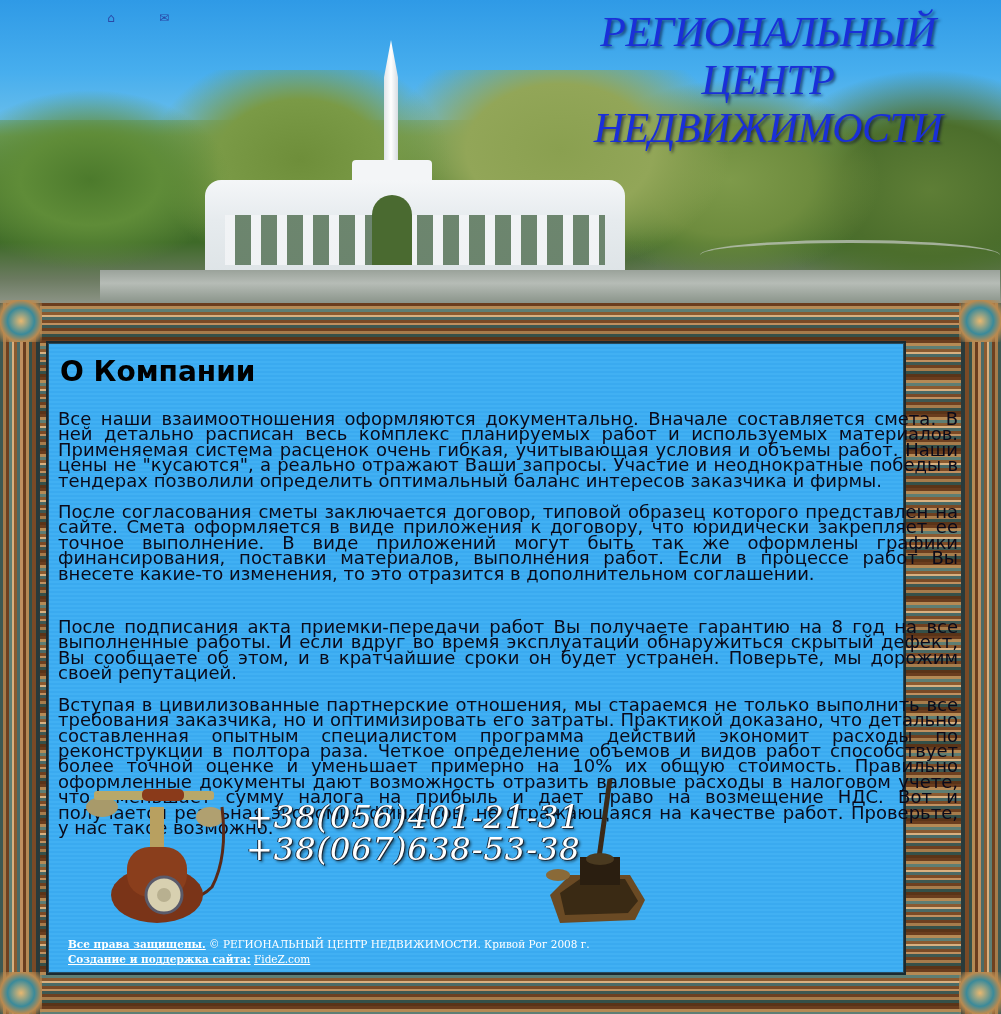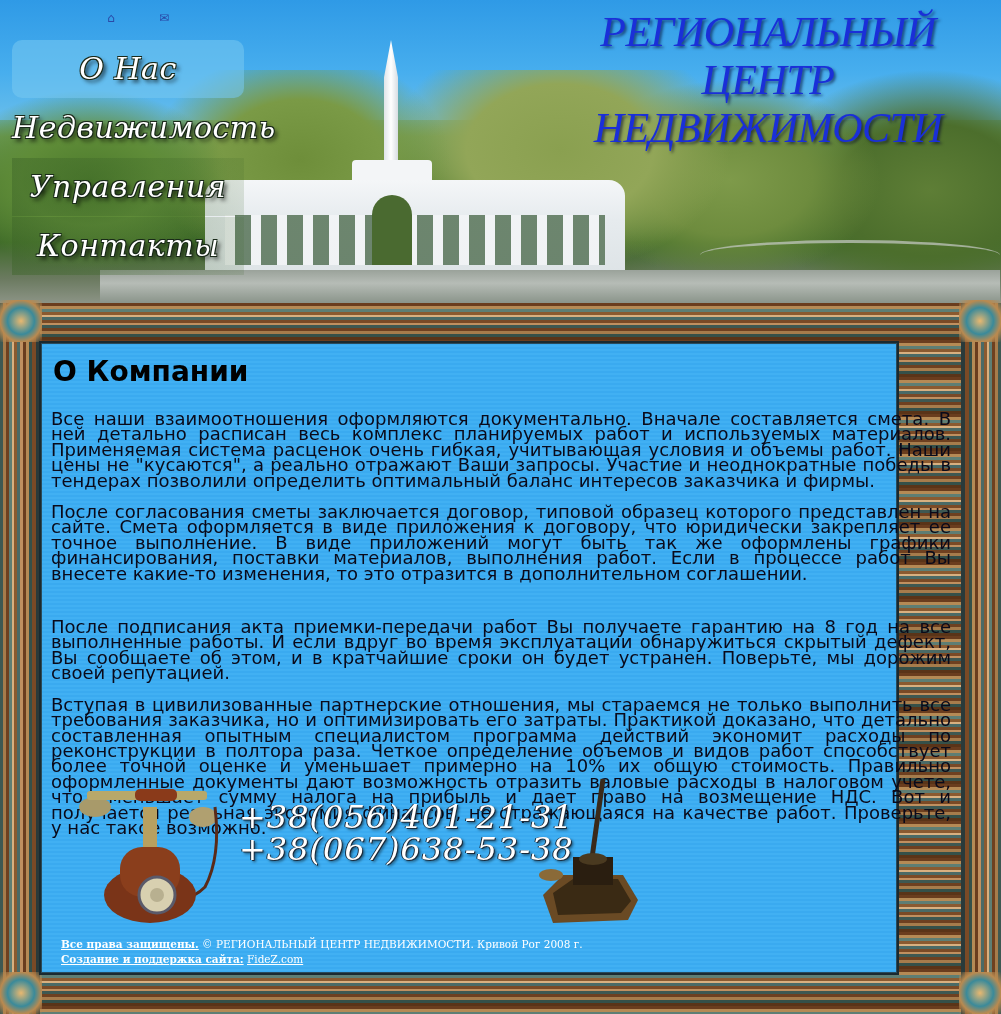--- a/index.html
+++ b/index.html
@@ -62,21 +62,21 @@
       repeating-linear-gradient(180deg, #6a3d1e 0 3px, #b58a55 3px 6px, #5e7e74 6px 9px, #8a5a30 9px 12px, #d8b080 12px 14px, #4a6a66 14px 17px, #7a4a26 17px 20px, #c09060 20px 22px, #3e5852 22px 25px, #6e4020 25px 28px, #a67c4c 28px 31px, #355049 31px 34px, #5a3418 34px 37px);
   }
   .frame-side { position: absolute; top: 303px; width: 40px; height: 711px;
     background: repeating-linear-gradient(90deg, #3e5852 0 3px, #a67c4c 3px 6px, #6e4020 6px 9px, #5e7e74 9px 12px, #d8b080 12px 14px, #8a5a30 14px 17px, #4a6a66 17px 20px, #c09060 20px 23px, #6a3d1e 23px 26px, #b58a55 26px 29px, #355049 29px 32px, #7a4a26 32px 36px, #2a3a3a 36px 40px); }
   .frame-side.left { left: 0; }
   .frame-side.right { right: 0; transform: scaleX(-1); }
   .corner { position: absolute; width: 42px; height: 42px;
     background: radial-gradient(circle at 50% 50%, #e8b870 0%, #3a8a9a 45%, #b98a50 70%, rgba(0,0,0,0) 100%); }
 
   .content {
-    position: absolute; left: 39px; top: 341px; width: 860px; height: 634px;
+    position: absolute; left: 46px; top: 341px; width: 860px; height: 634px;
     background: repeating-linear-gradient(180deg, #3aaaf0 0 2px, #41b0f3 2px 4px);
     border: 2px solid #1a2a30;
     box-shadow: inset 0 0 0 1px #2a4a5a;
   }
   .page-title { position: absolute; left: 12px; top: 12px;
     font-family: "DejaVu Sans", sans-serif; font-weight: bold; font-size: 28px; color: #000; }
   .article { position: absolute; left: 10px; top: 68px; width: 900px;
     font-family: "DejaVu Sans", sans-serif; font-size: 18px; line-height: 15.4px; color: #0a0a1a;
     text-align: justify; }
   .article p { margin-bottom: 16px; }
@@ -109,26 +109,20 @@
   <div class="columns"></div>
   <div class="arch"></div>
   <div class="bridge"></div>
   <div class="ground"></div>
 
   <div class="top-icons">
     <span class="top-icon">⌂</span>
     <span class="top-icon">✉</span>
   </div>
 
-  <nav class="nav">
-    <a class="nav-item active">О Нас</a>
-    <a class="nav-item">Недвижимость</a>
-    <a class="nav-item dim">Управления</a>
-    <a class="nav-item dim">Контакты</a>
-  </nav>
 
   <div class="site-title">
     <div>РЕГИОНАЛЬНЫЙ</div>
     <div>ЦЕНТР</div>
     <div>НЕДВИЖИМОСТИ</div>
   </div>
 </div>
 
 <div class="frame"></div>
 <div class="frame-side left"></div>

